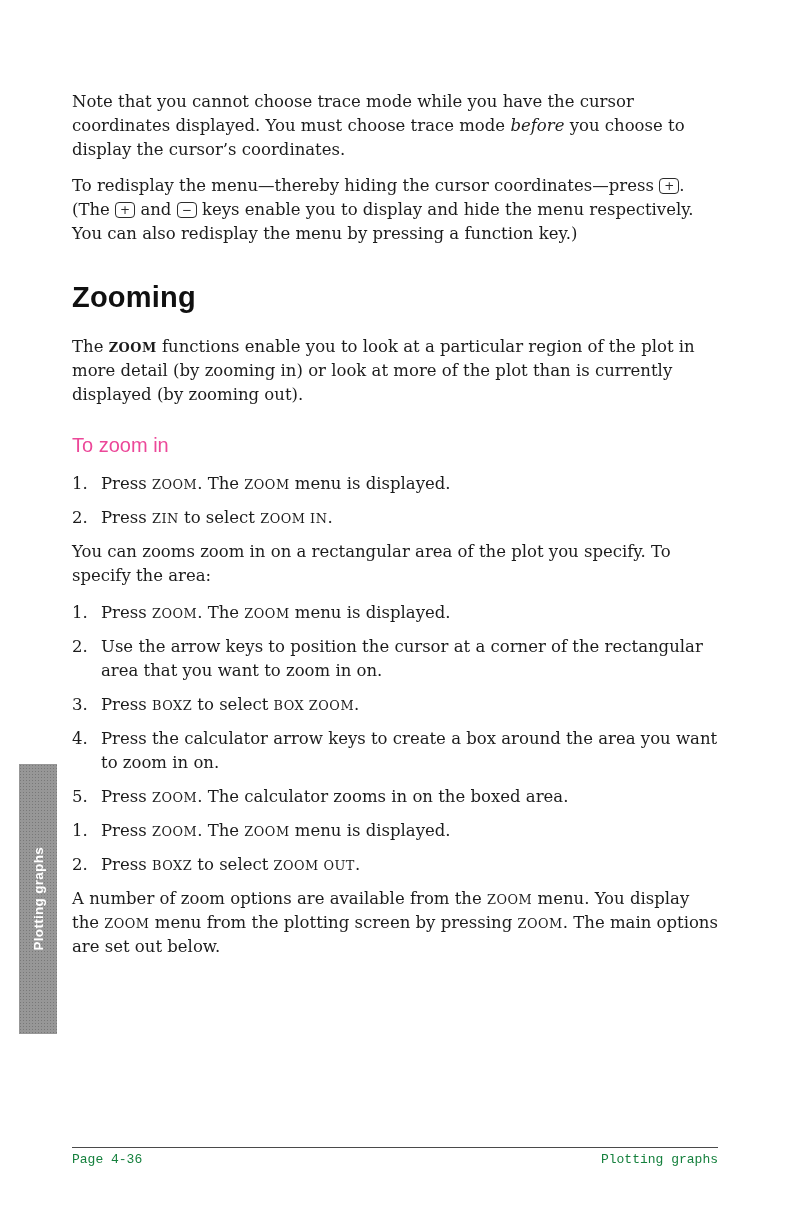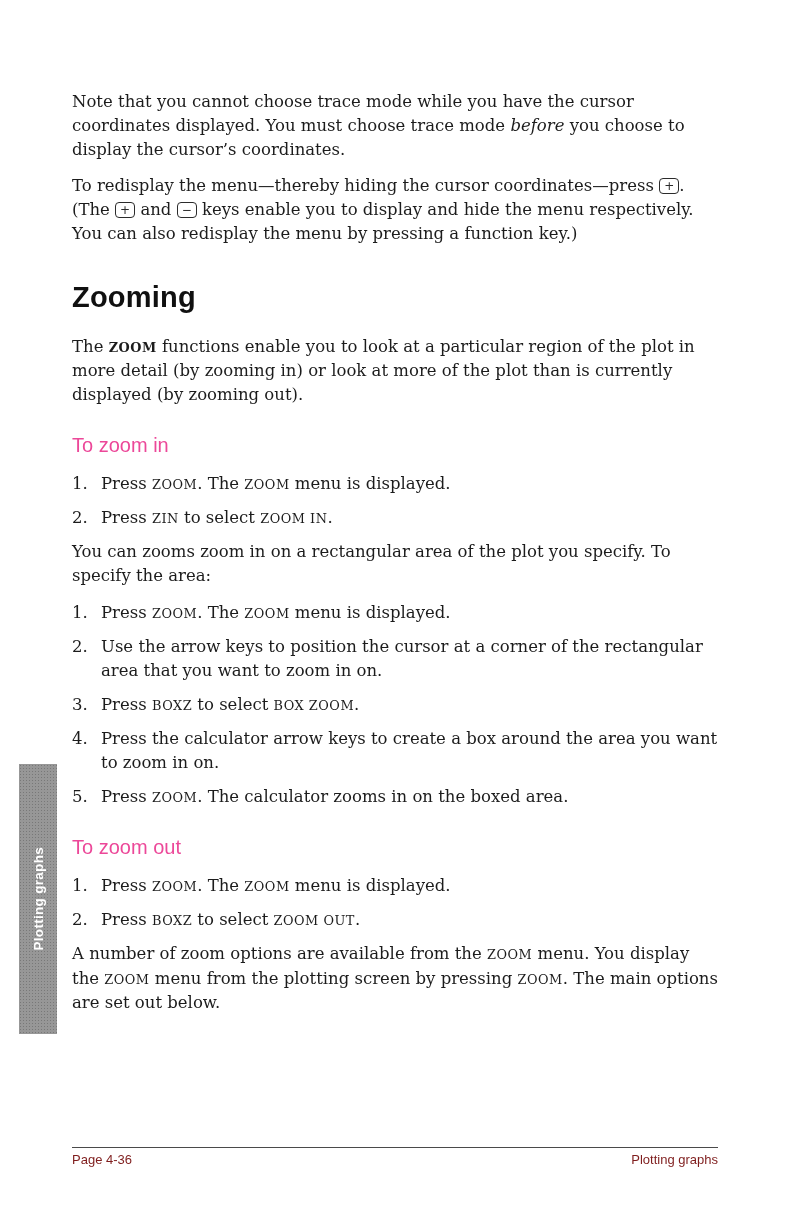--- a/index.html
+++ b/index.html
@@ -84,23 +84,23 @@
   .footer-rule {
     position: absolute;
     left: 72px;
     width: 646px;
     top: 1147px;
     border-top: 1px solid #4a4a4a;
   }
   .footer-text {
     position: absolute;
     top: 1152px;
-    font-family: Liberation Sans, sans-serif;
+    font-family: Liberation Mono, monospace;
     font-size: 13px;
-    color: #7f1d1d;
+    color: #15803d;
   }
   .footer-left { left: 72px; }
   .footer-right { right: 74px; }
 </style>
 </head>
 <body>
 
 <div class="page">
 
   <div class="content">
@@ -144,21 +144,20 @@
       <div class="li">
         <span class="num">4.</span>
         <span class="litext"><span>Press the calculator arrow keys to create a box around the area you want to zoom in on.</span></span>
       </div>
       <div class="li">
         <span class="num">5.</span>
         <span class="litext"><span>Press </span><span class="sc">ZOOM</span><span>. The calculator zooms in on the boxed area.</span></span>
       </div>
     </div>
 
-    <h2>To zoom out</h2>
 
     <div class="list">
       <div class="li">
         <span class="num">1.</span>
         <span class="litext"><span>Press </span><span class="sc">ZOOM</span><span>. The </span><span class="sc">ZOOM</span><span> menu is displayed.</span></span>
       </div>
       <div class="li">
         <span class="num">2.</span>
         <span class="litext"><span>Press </span><span class="sc">BOXZ</span><span> to select </span><span class="sc">ZOOM OUT</span><span>.</span></span>
       </div>

